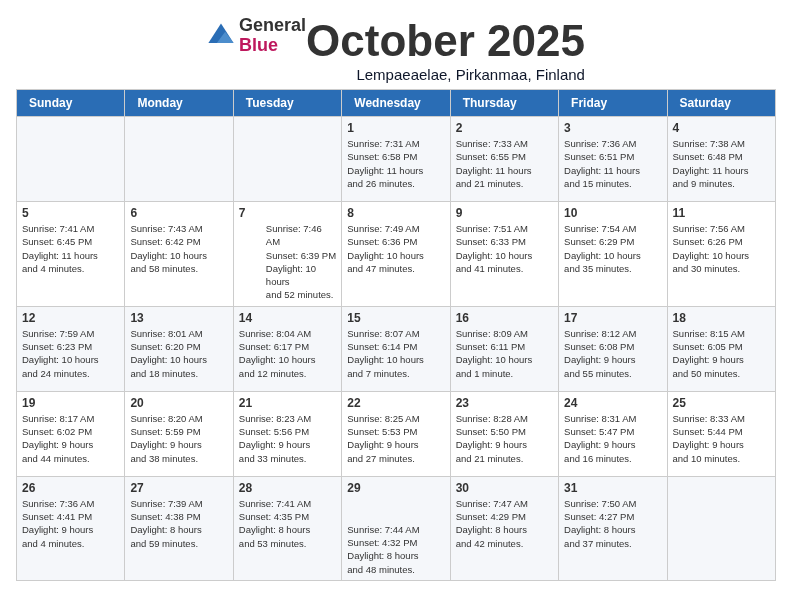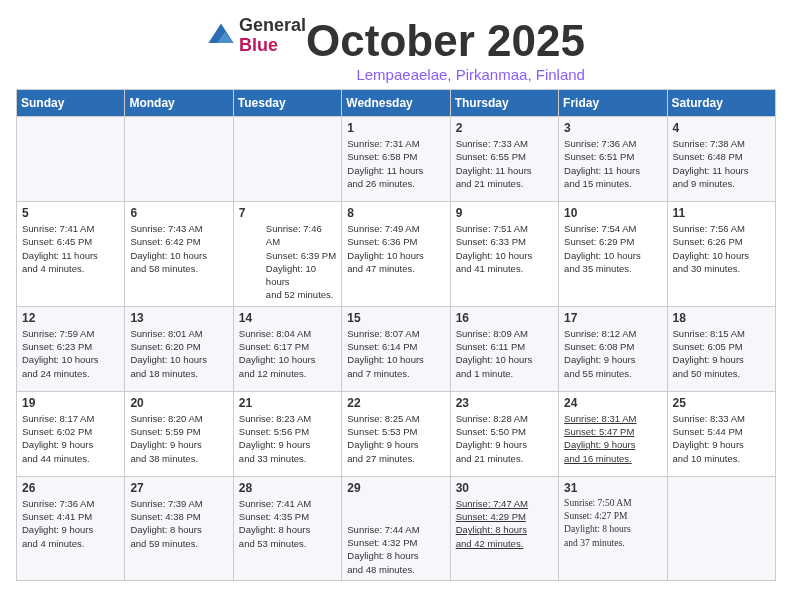--- a/index.html
+++ b/index.html
@@ -43,33 +43,33 @@
     .title-block {
       text-align: right;
     }
     .month-title {
       font-size: 44px;
       font-weight: bold;
       color: #333;
     }
     .location {
       font-size: 15px;
-      color: #8b5cf6;
+      color: #0f172a;
     }
     table {
       width: 100%;
       border-collapse: collapse;
       table-layout: fixed;
     }
     thead tr th {
       background-color: #2a6db5;
       color: #fff;
       font-size: 12px;
       font-weight: bold;
-      padding: 6px 4px;
+      padding: 6px 12px;
       text-align: left;
       border: 1px solid #ccc;
     }
     tbody tr td {
       border: 1px solid #ccc;
       vertical-align: top;
       padding: 4px 5px;
       font-size: 10px;
       color: #333;
       height: 85px;
@@ -289,21 +289,21 @@
         </td>
         <td>
           <span class="day-number">23</span>
           <div class="cell-info" style="white-space: pre-line;">Sunrise: 8:28 AM
 Sunset: 5:50 PM
 Daylight: 9 hours
 and 21 minutes.</div>
         </td>
         <td>
           <span class="day-number">24</span>
-          <div class="cell-info" style="white-space: pre-line; text-decoration: underline;">Sunrise: 8:31 AM
+          <div class="cell-info" style="white-space: pre-line;">Sunrise: 8:31 AM
 Sunset: 5:47 PM
 Daylight: 9 hours
 and 16 minutes.</div>
         </td>
         <td>
           <span class="day-number">25</span>
           <div class="cell-info" style="white-space: pre-line;">Sunrise: 8:33 AM
 Sunset: 5:44 PM
 Daylight: 9 hours
 and 10 minutes.</div>
@@ -333,28 +333,28 @@
         </td>
         <td>
           <span class="day-number">29</span>
           <div class="cell-info" style="white-space: pre-line; margin-top: 28px;">Sunrise: 7:44 AM
 Sunset: 4:32 PM
 Daylight: 8 hours
 and 48 minutes.</div>
         </td>
         <td>
           <span class="day-number">30</span>
-          <div class="cell-info" style="white-space: pre-line; text-decoration: underline;">Sunrise: 7:47 AM
+          <div class="cell-info" style="white-space: pre-line;">Sunrise: 7:47 AM
 Sunset: 4:29 PM
 Daylight: 8 hours
 and 42 minutes.</div>
         </td>
         <td>
           <span class="day-number">31</span>
-          <div class="cell-info" style="white-space: pre-line; font-family: Liberation Serif, serif;">Sunrise: 7:50 AM
+          <div class="cell-info" style="white-space: pre-line;">Sunrise: 7:50 AM
 Sunset: 4:27 PM
 Daylight: 8 hours
 and 37 minutes.</div>
         </td>
         <td></td>
       </tr>
     </tbody>
 </table>
 
 </body></html>

